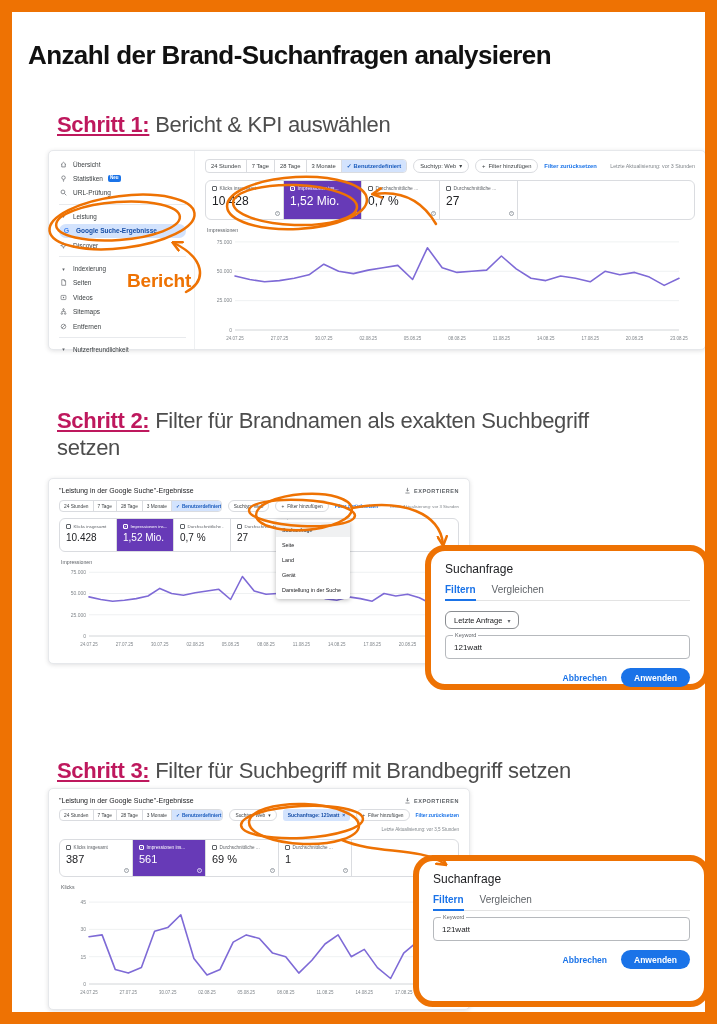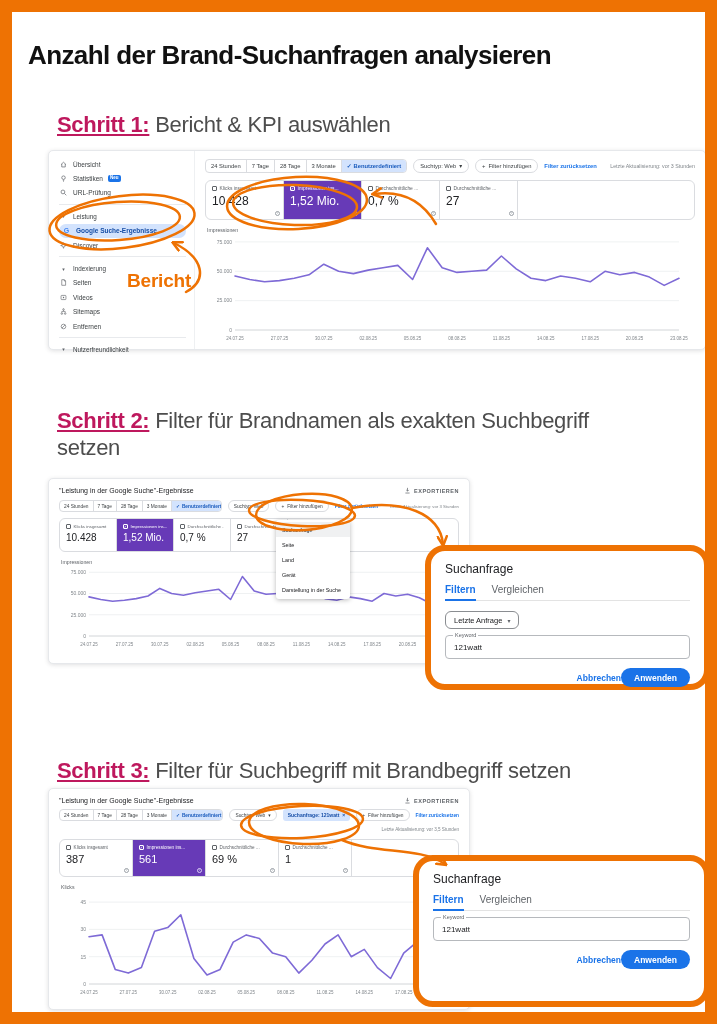--- a/index.html
+++ b/index.html
@@ -84,21 +84,21 @@
   .dlg-tabs{display:flex;gap:16px;margin-top:8px;border-bottom:1px solid #e3e3e3;}
   .dlg-tab{font-size:10px;padding-bottom:4px;}
   .dlg-tab.on{color:#1a73e8;font-weight:700;border-bottom:2.5px solid #1a73e8;margin-bottom:-1px;}
   .dlg-tab.off{color:#5f6368;}
   .mode-pill{display:inline-flex;align-items:center;gap:5px;border:1px solid #8a8d91;border-radius:6px;
              padding:3.5px 8px;font-size:7.5px;color:#202124;margin-top:10px;}
   .mode-pill.blue{border:1.5px solid #1a73e8;border-radius:8px;}
   .kw-box{position:relative;border:1px solid #b6b9bd;border-radius:4px;height:24px;margin-top:6px;}
   .kw-label{position:absolute;top:-4px;left:7px;background:#fff;padding:0 2px;font-size:5.5px;color:#5f6368;}
   .kw-input{border:none;outline:none;font-size:8px;color:#202124;width:90%;margin:6px 0 0 8px;font-family:"Liberation Sans",sans-serif;padding:0;}
-  .dlg-actions{display:flex;justify-content:flex-end;align-items:center;margin-top:9px;}
+  .dlg-actions{display:flex;justify-content:flex-end;align-items:center;gap:14px;margin-top:9px;}
   .btn-text{color:#1a73e8;font-size:8.5px;font-weight:700;}
   .btn-fill{background:#1a73e8;color:#fff;font-size:8.5px;font-weight:700;border-radius:11px;padding:4.5px 13px;}
 
   
   .ann{color:#ee7203;font-weight:800;position:absolute;z-index:8;letter-spacing:-0.2px;}
   .overlay{position:absolute;left:0;top:0;z-index:7;pointer-events:none;}
   svg.icon{display:inline-block;}
 </style>
 </head>
 <body>

